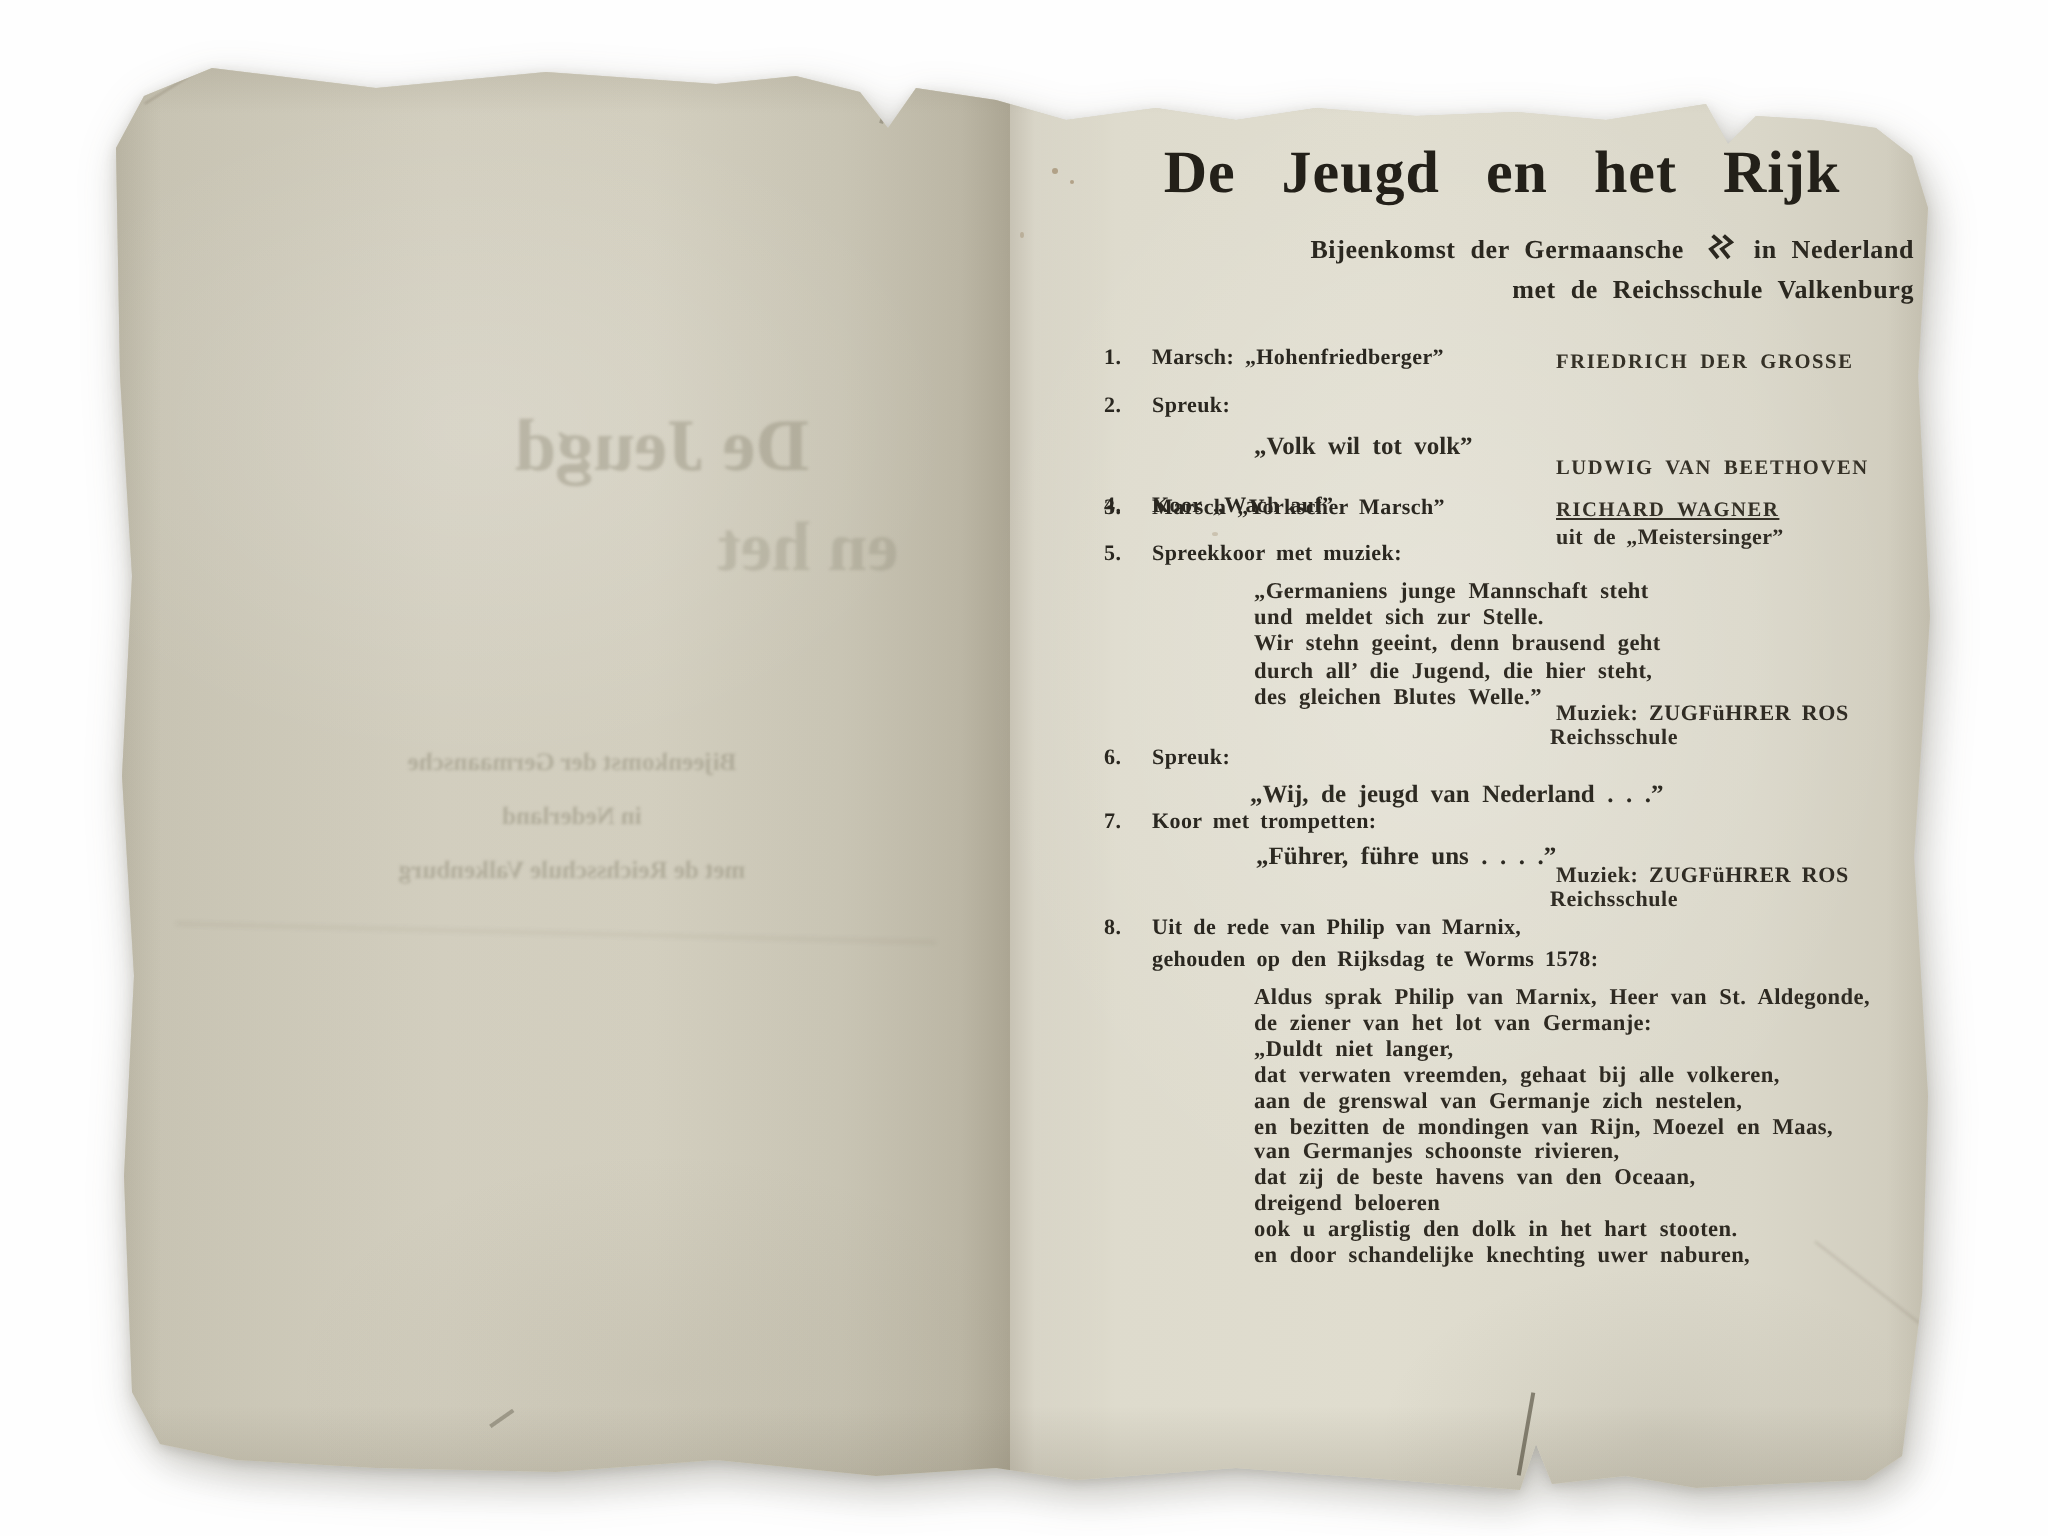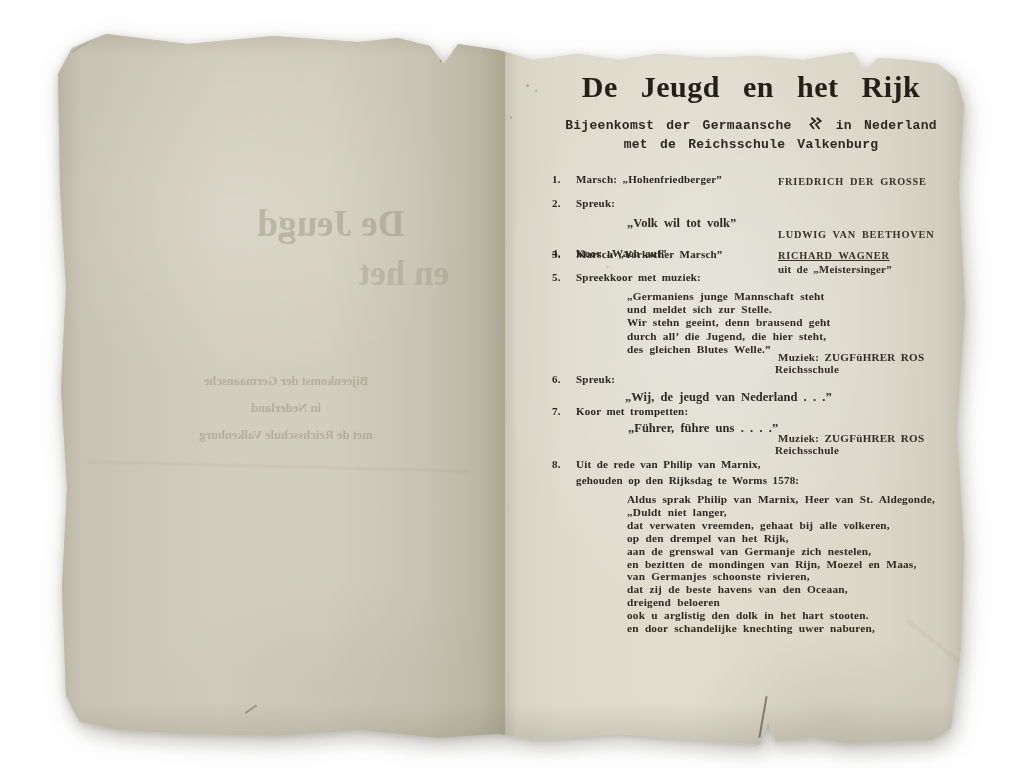--- a/index.html
+++ b/index.html
@@ -63,22 +63,22 @@
   .ghost-sub{left:86px;top:340px;width:284px;font-size:12.5px;line-height:27px;text-align:center;white-space:normal;color:rgba(140,136,116,0.45);}
 
   
   .quote{position:absolute;left:121px;top:208px;font-size:17.5px;line-height:19.4px;
     font-weight:700;color:#27231c;word-spacing:0.3em;letter-spacing:0.2px;white-space:nowrap;}
 
   
   .right-content{position:absolute;left:487px;top:32px;width:412px;color:#2b2820;}
   .rp-title{position:absolute;left:0;top:10px;width:100%;text-align:center;
     font-size:30px;font-weight:700;word-spacing:0.5em;letter-spacing:0.5px;color:#232019;white-space:nowrap;}
-  .rp-sub{position:absolute;left:0;width:100%;text-align:center;font-size:13px;
-    font-weight:700;word-spacing:0.3em;letter-spacing:0.3px;white-space:nowrap;font-family:Liberation Mono, monospace;}
+  .rp-sub{position:absolute;left:0;width:100%;text-align:right;font-size:13px;
+    font-weight:700;word-spacing:0.3em;letter-spacing:0.3px;white-space:nowrap;}
   .rp-sub1{top:57px;}
   .rp-sub2{top:77px;}
   .runes{display:inline-block;vertical-align:-1px;margin:0 2px;}
   .row{position:absolute;white-space:nowrap;font-size:11px;font-weight:700;letter-spacing:0.2px;word-spacing:0.22em;color:#2a2720;}
   .row .num{display:inline-block;width:24px;}
   .credit{position:absolute;white-space:nowrap;font-size:10.3px;font-weight:700;letter-spacing:0.8px;word-spacing:0.25em;color:#353127;}
   .credit-sm{position:absolute;white-space:nowrap;font-size:11px;font-weight:700;letter-spacing:0.3px;word-spacing:0.2em;color:#302c24;}
   .q{position:absolute;white-space:nowrap;font-size:12.5px;font-weight:700;word-spacing:0.25em;color:#2d2a22;}
   .verse{position:absolute;font-size:11.3px;font-weight:700;word-spacing:0.28em;letter-spacing:0.2px;color:#2e2a22;}
   .verse div{white-space:nowrap;}
@@ -177,23 +177,23 @@
         <div class="credit-sm" style="left:230px;top:384px;">Reichsschule</div>
 
         <div class="row" style="left:7px;top:398px;">
           <span class="num">8.</span><span>Uit de rede van Philip van Marnix,</span>
         </div>
         <div class="row" style="left:31px;top:414px;">
           <span>gehouden op den Rijksdag te Worms 1578:</span>
         </div>
         <div class="verse v8" style="left:82px;top:433px;">
           <div>Aldus sprak Philip van Marnix, Heer van St. Aldegonde,</div>
+          <div>de ziener van het lot van Germanje:</div>
           <div>„Duldt niet langer,</div>
           <div>dat verwaten vreemden, gehaat bij alle volkeren,</div>
-          <div>op den drempel van het Rijk,</div>
           <div>aan de grenswal van Germanje zich nestelen,</div>
           <div>en bezitten de mondingen van Rijn, Moezel en Maas,</div>
           <div>van Germanjes schoonste rivieren,</div>
           <div>dat zij de beste havens van den Oceaan,</div>
           <div>dreigend beloeren</div>
           <div>ook u arglistig den dolk in het hart stooten.</div>
           <div>en door schandelijke knechting uwer naburen,</div>
         </div>
       </div>
 

